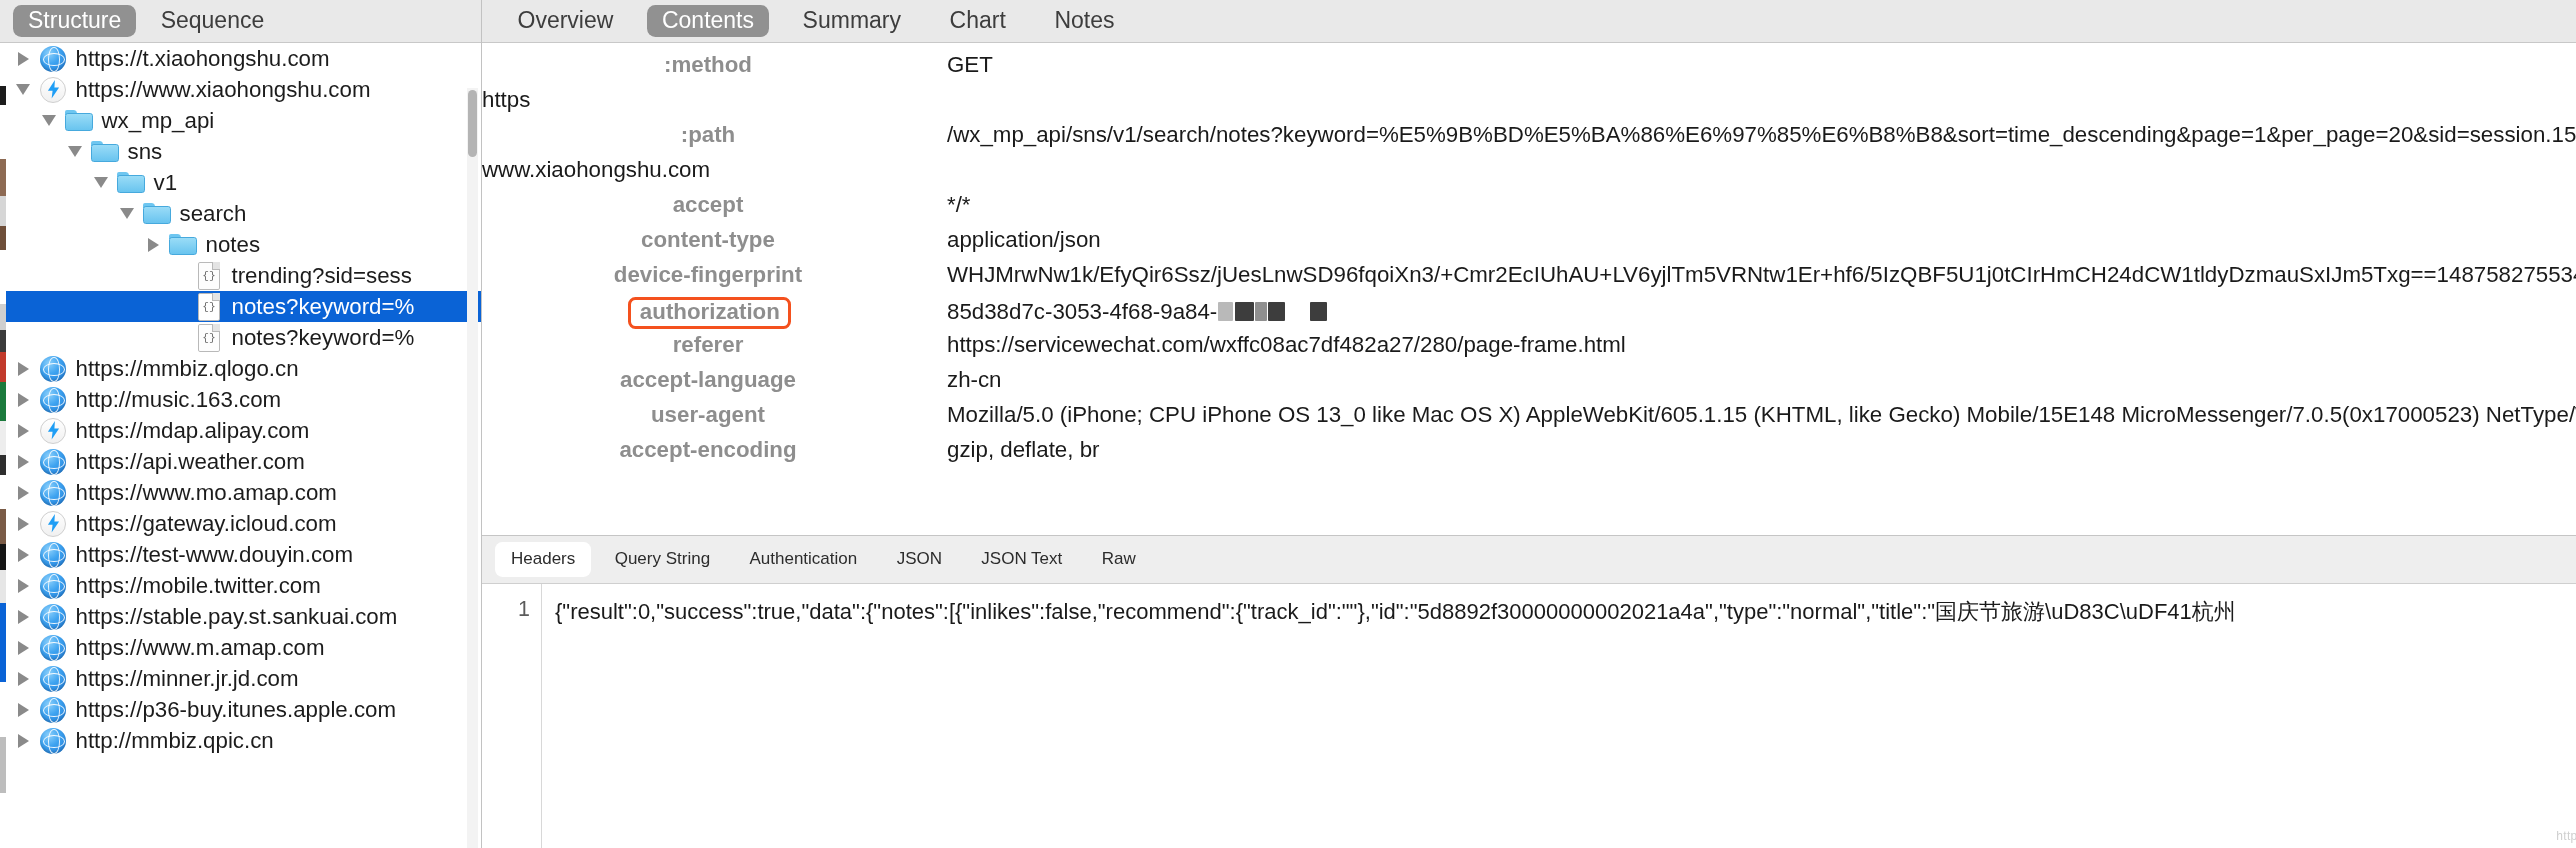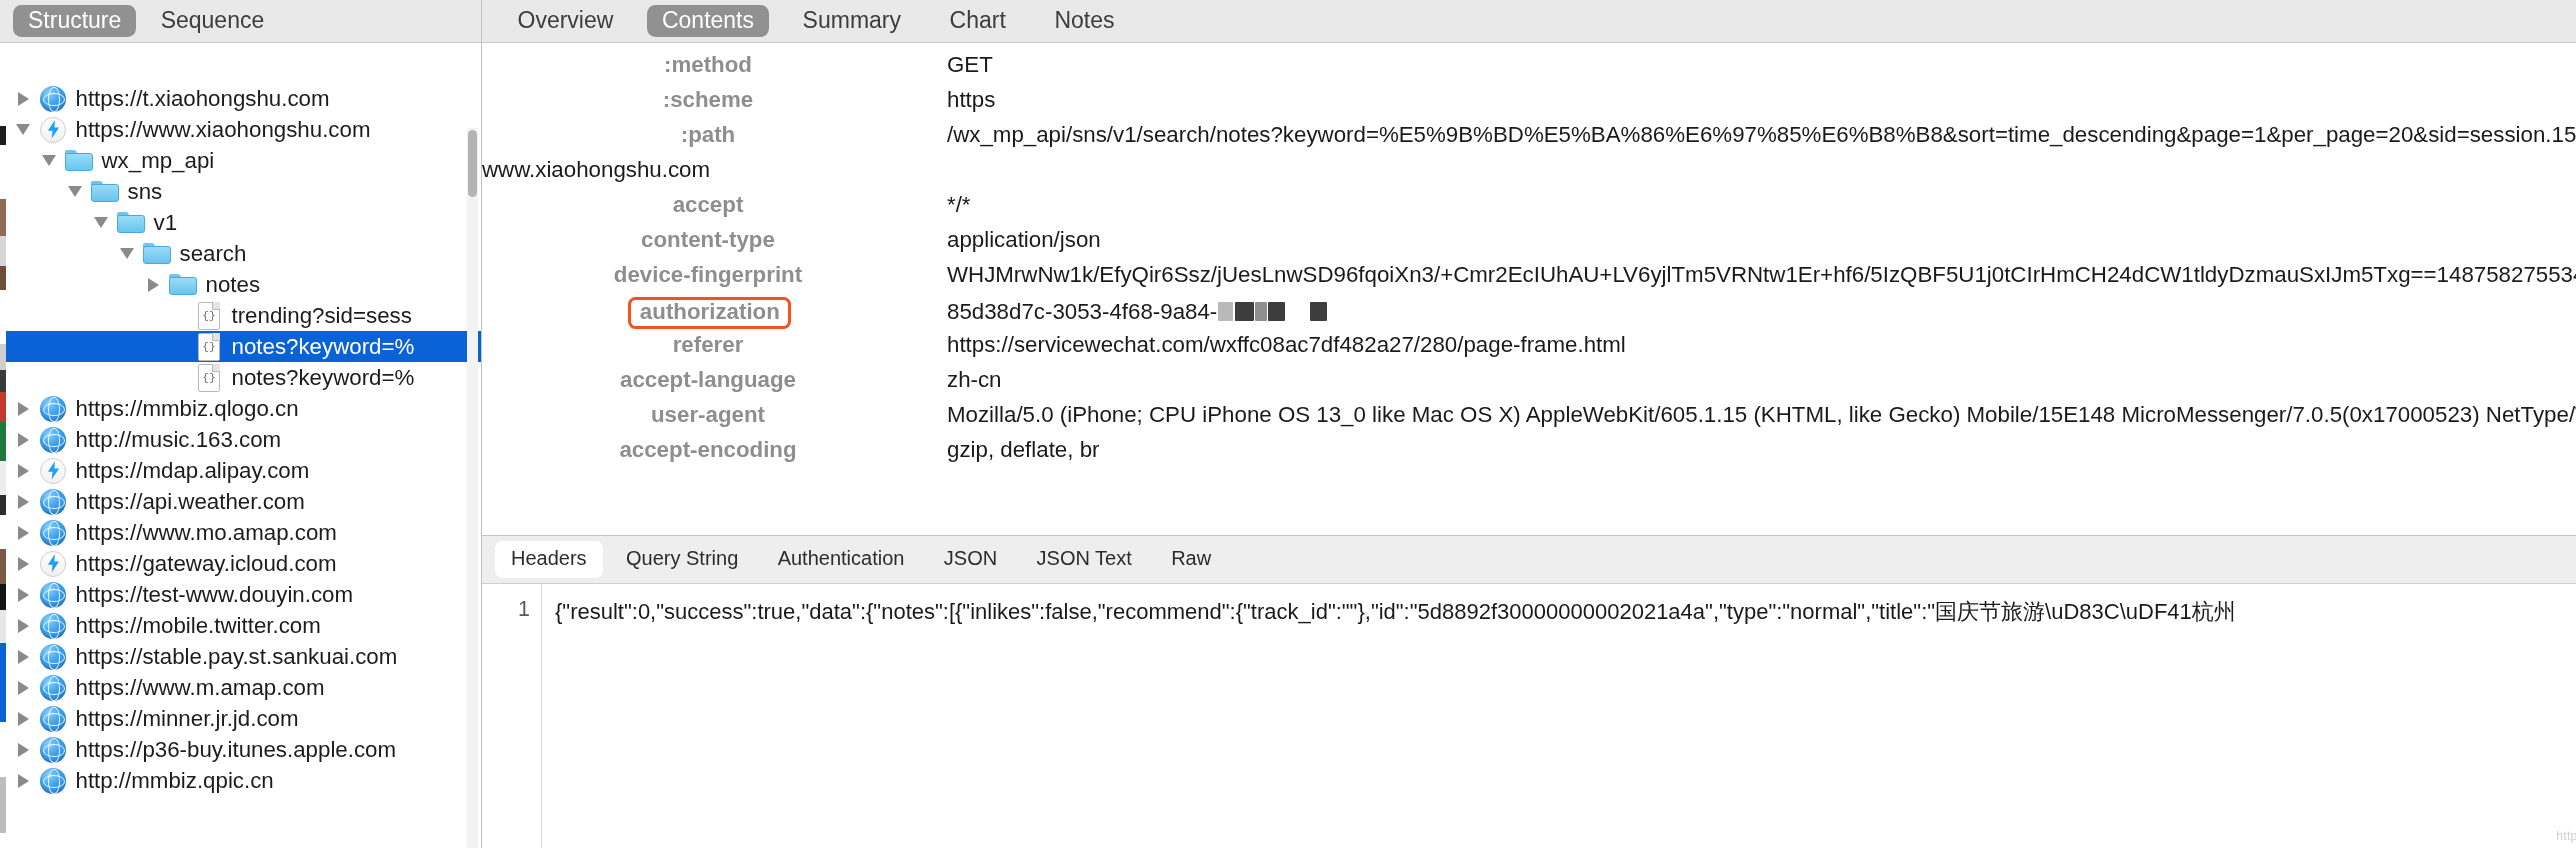--- a/index.html
+++ b/index.html
@@ -53,21 +53,20 @@
   .tab-pill.active {
     background: #919191;
     color: #ffffff;
   }
 
   .tree-wrap {
     flex: 1 1 auto;
     position: relative;
     overflow: hidden;
     background: #ffffff;
-    margin-top: 40px;
   }
   .tree {
     position: relative;
   }
   .tree-row {
     height: 31px;
     display: flex;
     align-items: center;
     font-size: 22.3px;
     color: #1c1c1c;
@@ -318,21 +317,21 @@
     height: 48px;
     flex: 0 0 48px;
     background: #eeeeee;
     display: flex;
     align-items: center;
     padding-left: 13px;
     gap: 7.4px;
     border-bottom: 0.9px solid #cfcfcf;
   }
   .btab {
-    font-size: 20px;
+    font-size: 17px;
     color: #2c2c2c;
     padding: 6.5px 16px 8.4px 16px;
     border-radius: 7.4px;
     white-space: nowrap;
   }
   .btab.active {
     background: #ffffff;
   }
 
   .body-pane {
@@ -654,21 +653,20 @@
       <div class="tab-pill">Chart</div>
       <div class="tab-pill">Notes</div>
     </div>
 
     <div class="headers-pane" id="headers-pane">
         <div class="hdr-row">
           <span class="hdr-key"><span>:method</span></span>
           <span class="hdr-val"><span>GET</span></span>
         </div>
         <div class="hdr-row">
-          <span class="hdr-key"><span>:scheme</span></span>
           <span class="hdr-val"><span>https</span></span>
         </div>
         <div class="hdr-row">
           <span class="hdr-key"><span>:path</span></span>
           <span class="hdr-val"><span>/wx_mp_api/sns/v1/search/notes?keyword=%E5%9B%BD%E5%BA%86%E6%97%85%E6%B8%B8&amp;sort=time_descending&amp;page=1&amp;per_page=20&amp;sid=session.156747434395...</span></span>
         </div>
         <div class="hdr-row">
           <span class="hdr-val"><span>www.xiaohongshu.com</span></span>
         </div>
         <div class="hdr-row">

